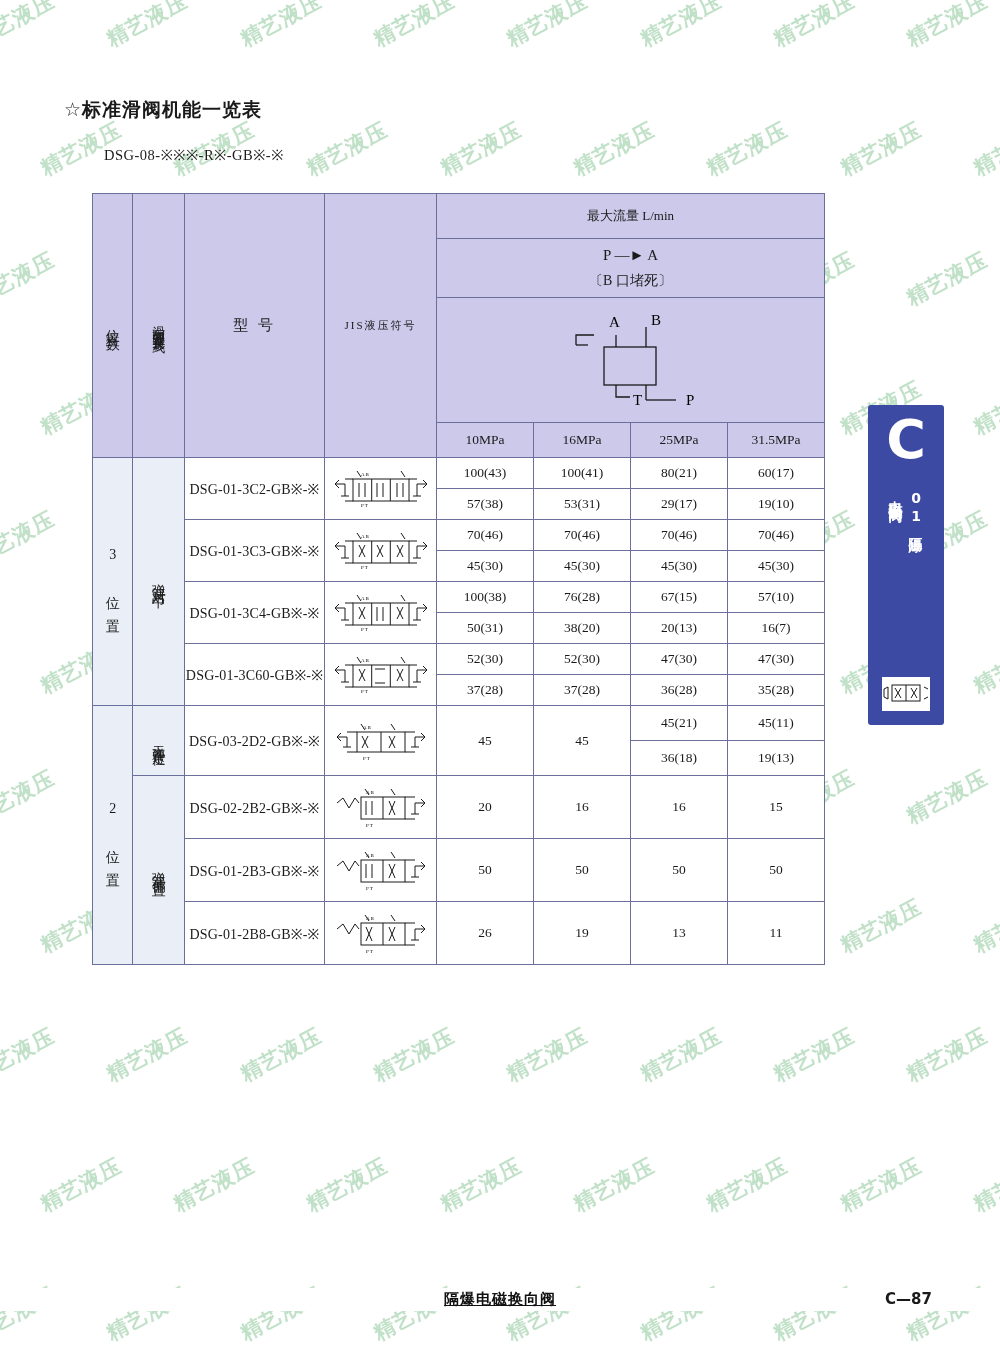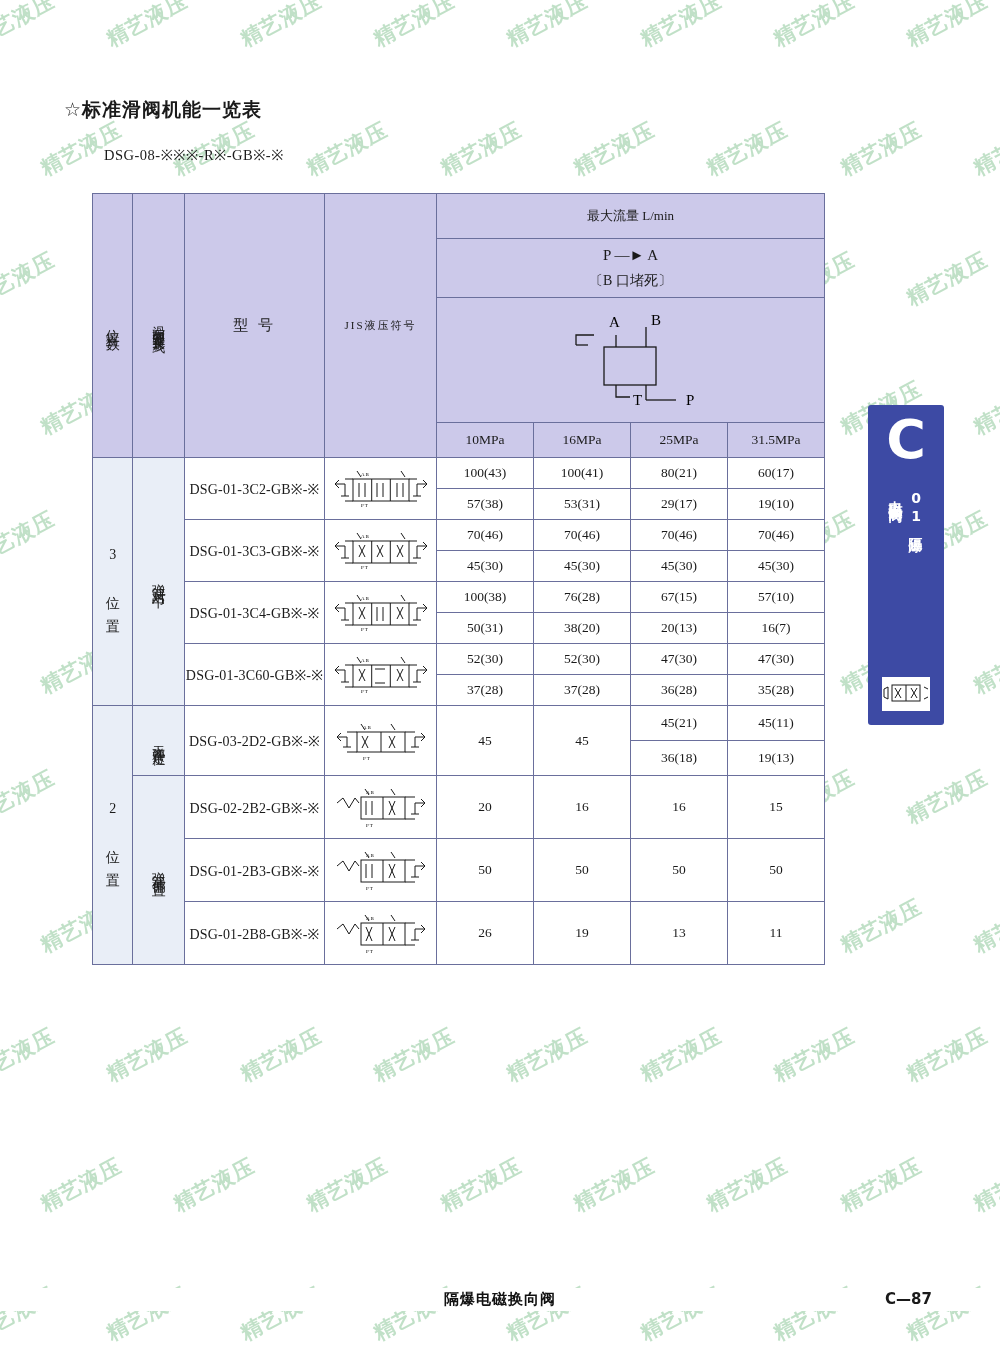--- a/index.html
+++ b/index.html
@@ -119,21 +119,21 @@
 
   
   .footer-rule{
     position:absolute;left:52px;top:1296px;width:845px;height:0;
     border-top:2px solid #2d3a99;
   }
   .footer-center{
     position:absolute;left:0;top:1288px;width:1000px;text-align:center;
     font-size:15px;font-weight:bold;letter-spacing:1px;
     font-family:"DejaVu Sans",sans-serif;color:#111;
-    background:#fff;padding:2px 0;
+    background:#fff;padding:2px 0;text-decoration:underline;
   }
   .footer-center span{background:#fff;padding:0 14px;}
   .footer-page{
     position:absolute;right:60px;top:1288px;
     font-size:15px;font-weight:bold;background:#fff;padding:2px 8px;
     font-family:"DejaVu Sans",sans-serif;
   }
 </style>
 </head>
 <body>

